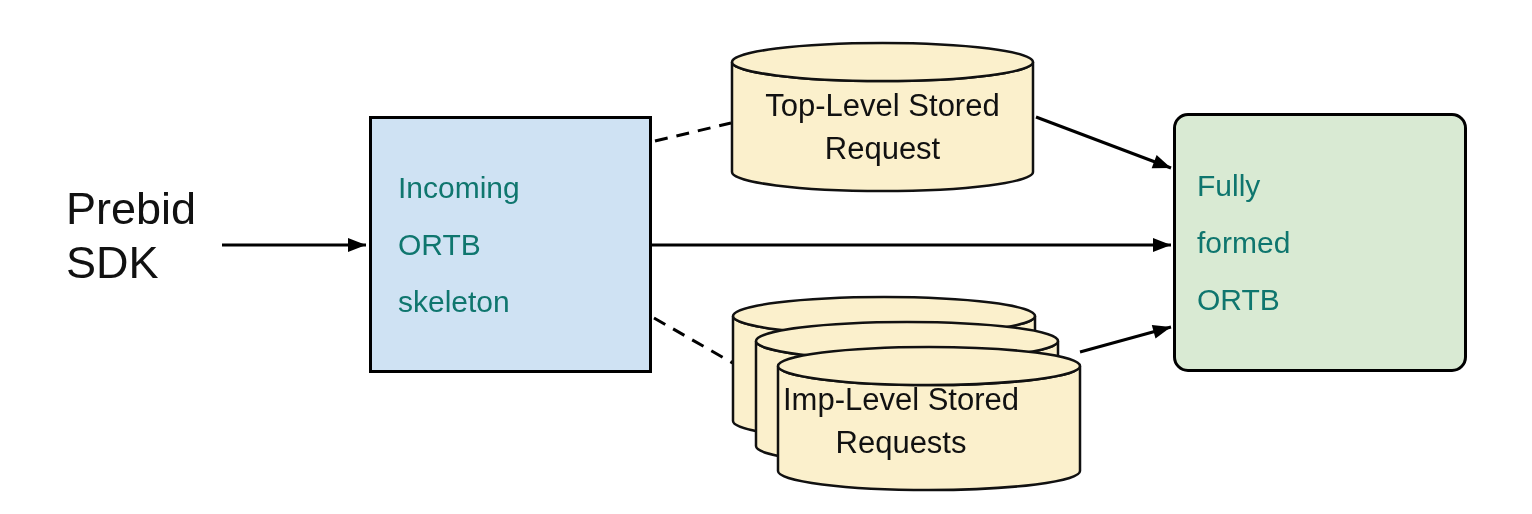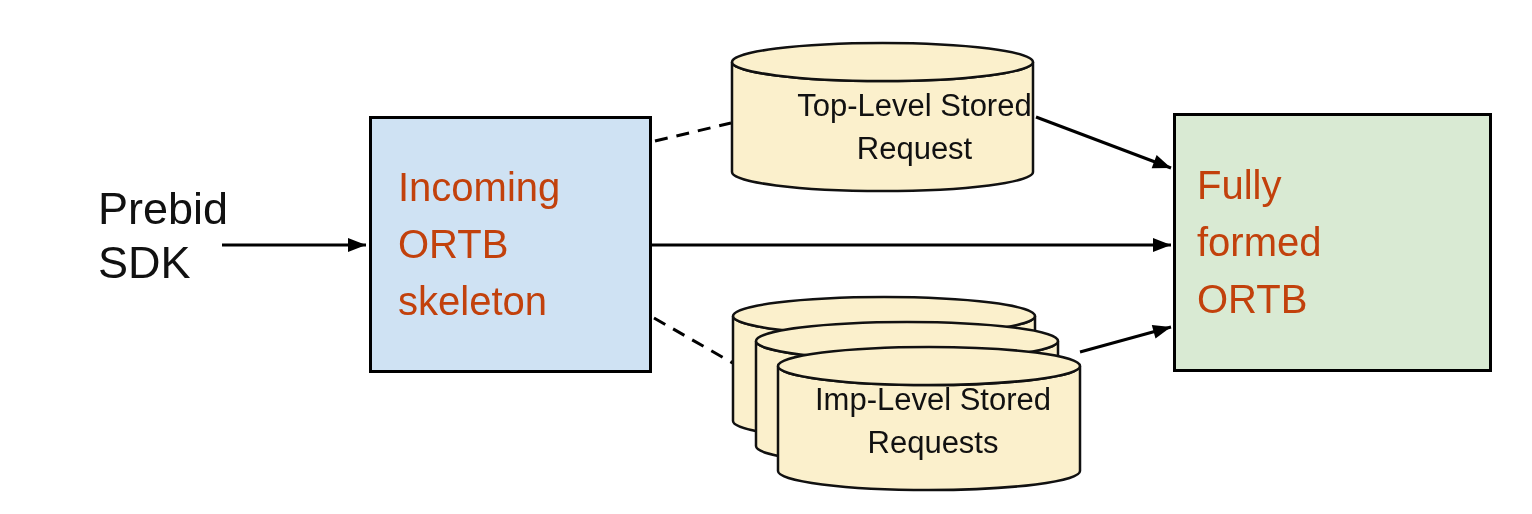--- a/index.html
+++ b/index.html
@@ -31,47 +31,46 @@
 
   .cyl-body, .cyl-top {
     stroke: #111111;
     stroke-width: 2.5;
   }
 
   .node-label {
     position: absolute;
     color: #111111;
     white-space: pre-line;
-    padding-left: 32px;
   }
 
   .free-label {
     font-size: 45px;
     line-height: 54px;
   }
 
   .box {
     position: absolute;
     border: 3px solid #000000;
     box-sizing: border-box;
     display: flex;
     align-items: center;
   }
   .box .box-label {
     position: static;
-    font-size: 40px;
+    font-size: 30px;
     line-height: 57px;
     white-space: pre-line;
-    color: #c2410c;
+    color: #0f766e;
   }
 
   .box-incoming { left: 369px; top: 116px; width: 283px; height: 257px; }
   .box-incoming .box-label { padding-left: 26px; }
 
-  .box-fully { left: 1173px; top: 113px; width: 319px; height: 259px; }
+  .box-fully { left: 1173px; top: 113px; width: 294px; height: 259px; border-radius: 15px; }
   .box-fully .box-label { padding-left: 21px; }
 
   .cyl-label {
     font-size: 31px;
     line-height: 43px;
     text-align: center;
   }
   .cyl-label-top { left: 732px; top: 84px; width: 301px; }
   .cyl-label-imp { left: 738px; top: 378px; width: 326px; }
 

